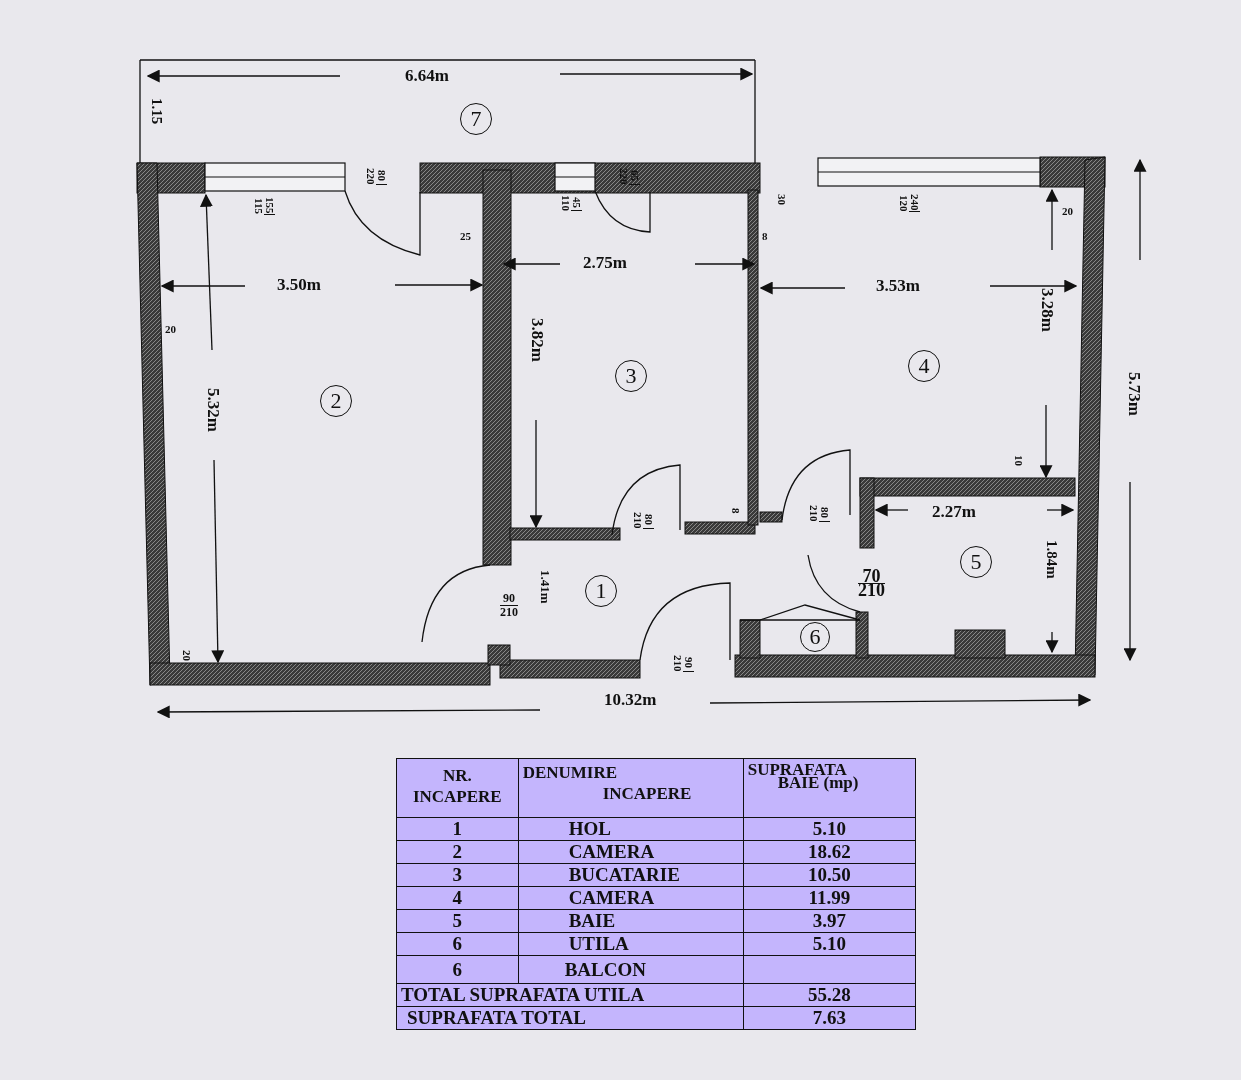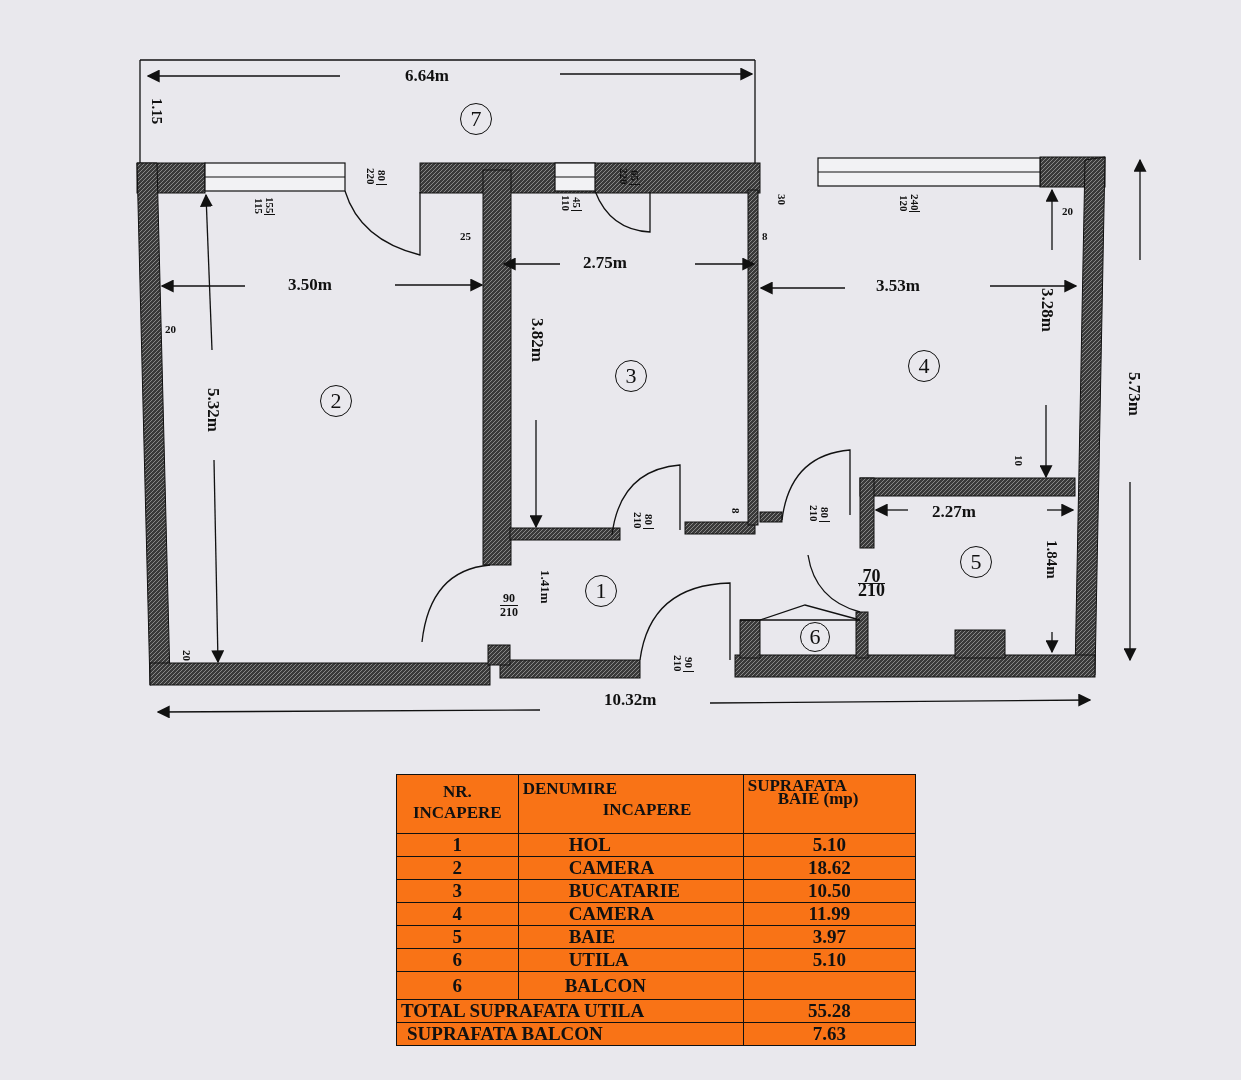--- a/index.html
+++ b/index.html
@@ -8,21 +8,21 @@
   .abs { position:absolute; }
   .dim { font-family:Liberation Serif, serif; font-weight:bold; font-size:17px; white-space:nowrap; }
   .vert { writing-mode: vertical-rl; }
   .small { font-family:"Liberation Serif", serif; font-weight:bold; font-size:11px; white-space:nowrap; }
   .frac { font-family:"Liberation Serif", serif; font-weight:bold; font-size:11px; text-align:center; line-height:11px; }
   .frac .n { border-bottom:1px solid #111; display:block; }
   .circ { width:30px; height:30px; border:1.5px solid #111; border-radius:50%; text-align:center; line-height:30px;
           font-family:"Liberation Serif", serif; font-size:22px; background:transparent; }
   svg { position:absolute; left:0; top:0; }
   table.legend { position:absolute; left:396px; top:758px; width:520px; border-collapse:collapse;
-                 font-family:"Liberation Serif", serif; font-size:19px; font-weight:bold; background:#f97316;margin-top:16px; }
+                 font-family:"Liberation Serif", serif; font-size:19px; font-weight:bold; background:#c4b5fd; }
   table.legend td { border:1.5px solid #111; padding:0 4px; height:22px; line-height:20px; }
   table.legend td.c { text-align:center; }
   .hdr td { height:52px !important; vertical-align:top; }
 </style>
 </head>
 <body>
 
 <div>
 <svg width="1241" height="1080">
   <defs>
@@ -104,21 +104,21 @@
     <line x1="1130" y1="482" x2="1130" y2="660"></line>
     <line x1="540" y1="710" x2="158" y2="712"></line>
     <line x1="710" y1="703" x2="1090" y2="700"></line>
   </g>
 </svg>
 
 <div class="abs dim" style="left:405px;top:66px">6.64m</div>
 <div class="abs dim vert" style="left:148px;top:98px;font-size:15px">1.15</div>
 <div class="abs circ" style="left:460px;top:103px">7</div>
 
-<div class="abs dim" style="left:288px;top:275px">3.50m</div>
+<div class="abs dim" style="left:277px;top:275px">3.50m</div>
 <div class="abs dim vert" style="left:203px;top:388px">5.32m</div>
 <div class="abs circ" style="left:320px;top:385px">2</div>
 
 <div class="abs dim" style="left:583px;top:253px">2.75m</div>
 <div class="abs dim vert" style="left:527px;top:318px">3.82m</div>
 <div class="abs circ" style="left:615px;top:360px">3</div>
 
 <div class="abs dim" style="left:876px;top:276px">3.53m</div>
 <div class="abs dim vert" style="left:1037px;top:288px">3.28m</div>
 <div class="abs circ" style="left:908px;top:350px">4</div>
@@ -203,17 +203,17 @@
   <tr style="height:28px">
         <td class="c">6</td>
         <td style="padding-left:46px">BALCON</td>
         <td class="c"></td>
       </tr>
   <tr>
         <td colspan="2">TOTAL SUPRAFATA UTILA</td>
         <td class="c" style="border-left:none">55.28</td>
       </tr>
   <tr>
-        <td colspan="2" style="padding-left:10px">SUPRAFATA BALCON</td>
+        <td colspan="2" style="padding-left:10px">SUPRAFATA TOTAL</td>
         <td class="c" style="border-left:none">7.63</td>
       </tr>
 </tbody>
   </table>
 
 </body></html>

